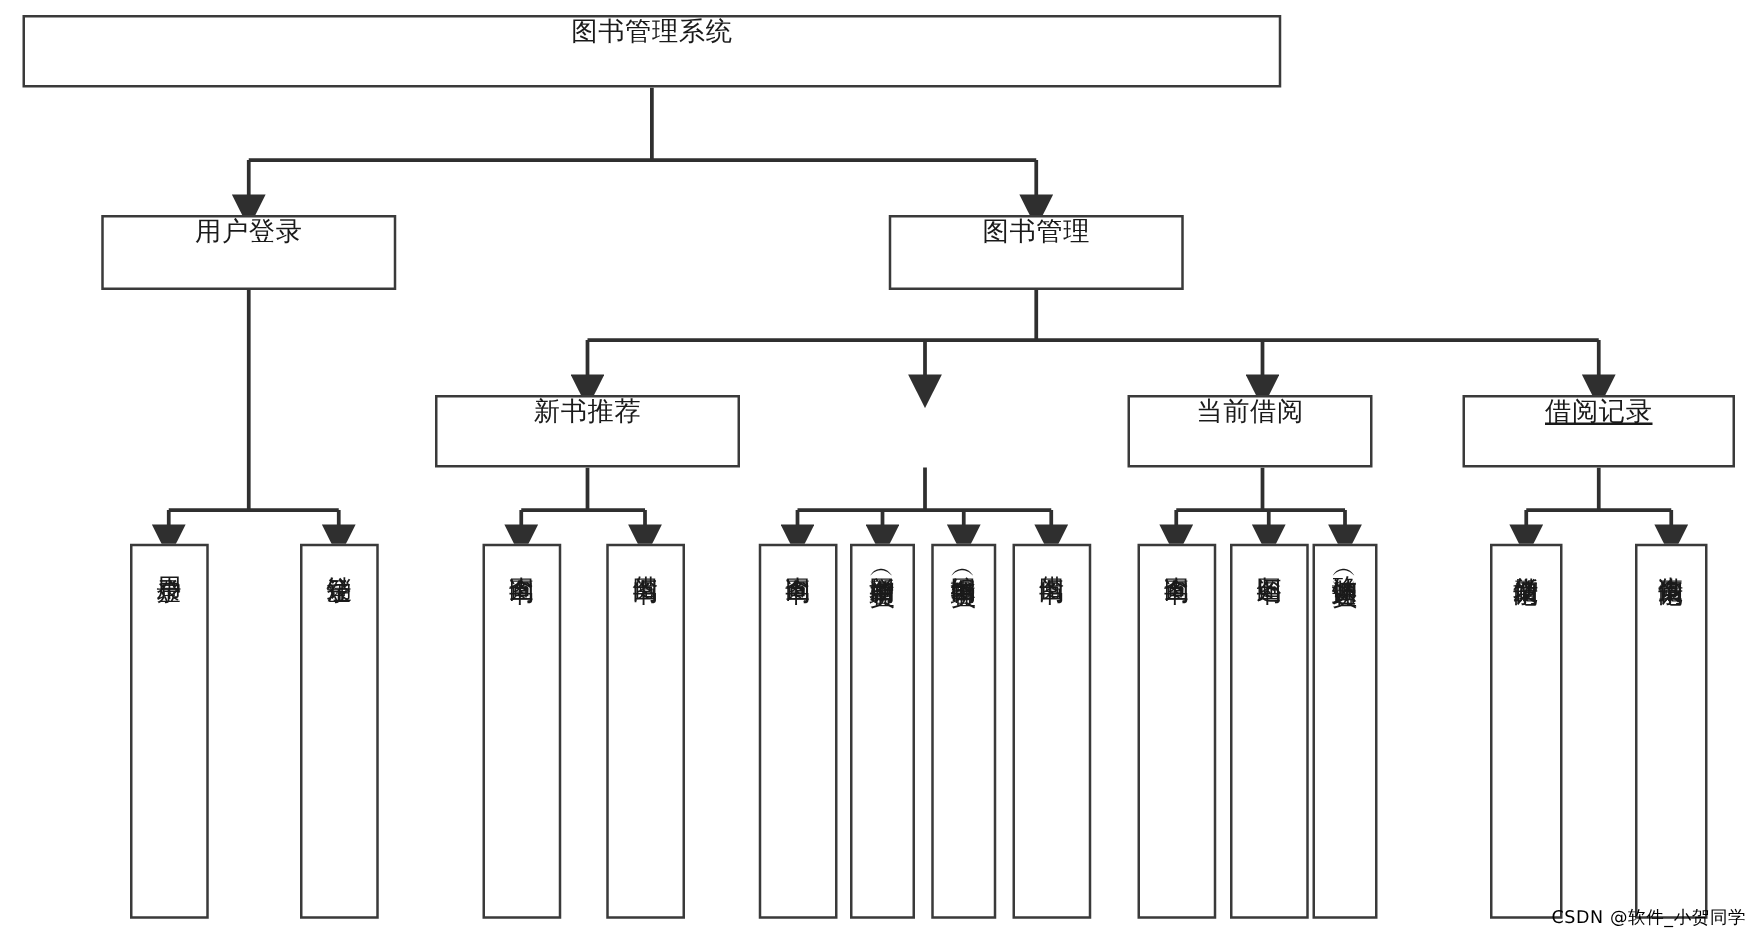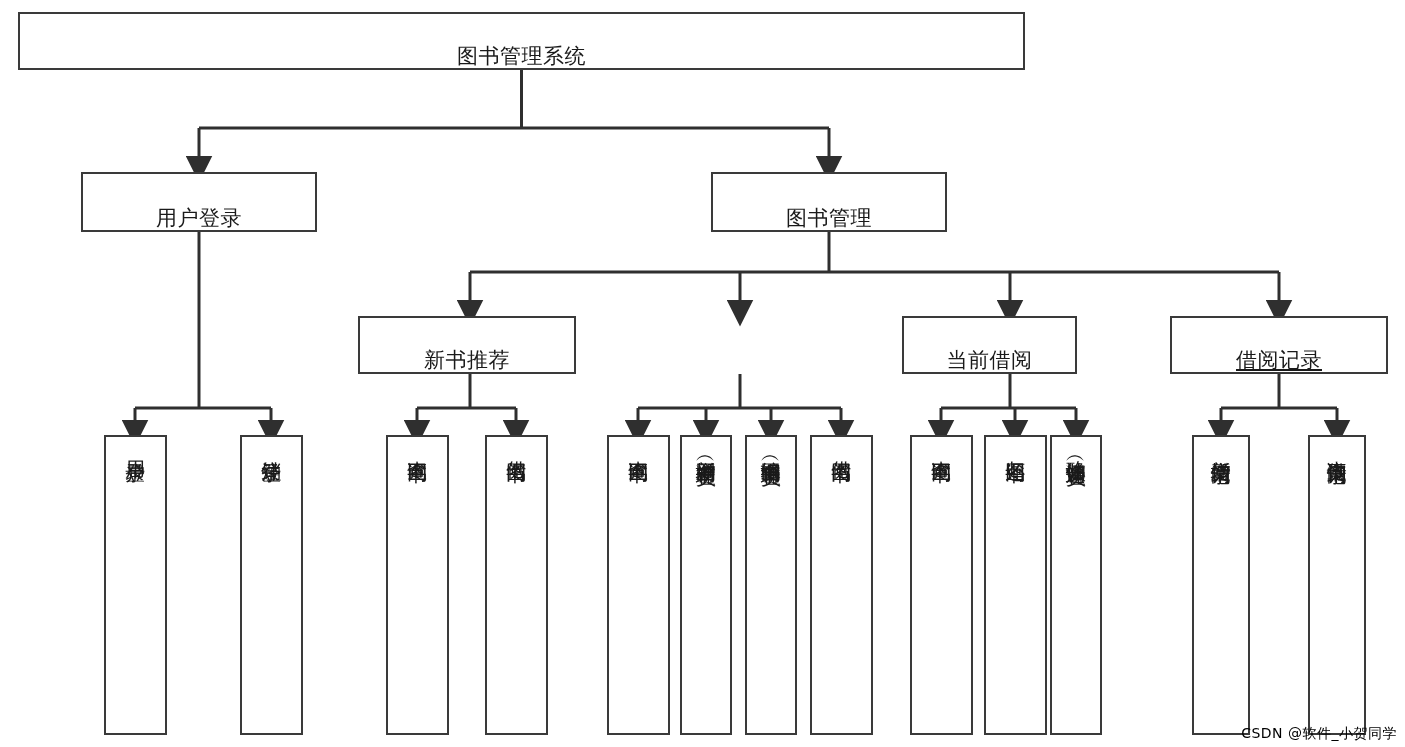--- a/index.html
+++ b/index.html
@@ -26,21 +26,21 @@
     width: 1405px;
     height: 747px;
     pointer-events: none;
   }
   .node {
     position: absolute;
     box-sizing: border-box;
     background: #ffffff;
     border: 2.5px solid #3a3a3a;
     display: flex;
-    align-items: flex-end;
+    align-items: flex-start;
     justify-content: center;
     color: #1a1a1a;
   }
   .node-h .node-label {
     font-size: 21px;
     line-height: 1.1;
     letter-spacing: 0.5px;
     white-space: nowrap;
   }
   .node-v {
@@ -129,24 +129,24 @@
     <span class="node-label">图书管理系统</span>
   </div>
 
   <div class="node node-h" style="left:81px; top:172px; width:236px; height:60px;">
     <span class="node-label">用户登录</span>
   </div>
   <div class="node node-h" style="left:711px; top:172px; width:236px; height:60px;">
     <span class="node-label">图书管理</span>
   </div>
 
-  <div class="node node-h" style="left:358px; top:316px; width:218px; height:58px;">
+  <div class="node node-h" style="left:348px; top:316px; width:244px; height:58px;">
     <span class="node-label">新书推荐</span>
   </div>
-  <div class="node node-h" style="left:902px; top:316px; width:175px; height:58px;">
+  <div class="node node-h" style="left:902px; top:316px; width:196px; height:58px;">
     <span class="node-label">当前借阅</span>
   </div>
   <div class="node node-h" style="left:1170px; top:316px; width:218px; height:58px;text-decoration:underline;">
     <span class="node-label">借阅记录</span>
   </div>
 
   <div class="node node-v" style="left:104px; top:435px; width:63px; height:300px;">
     <span class="node-label">用户登录</span>
   </div>
   <div class="node node-v" style="left:240px; top:435px; width:63px; height:300px;">

